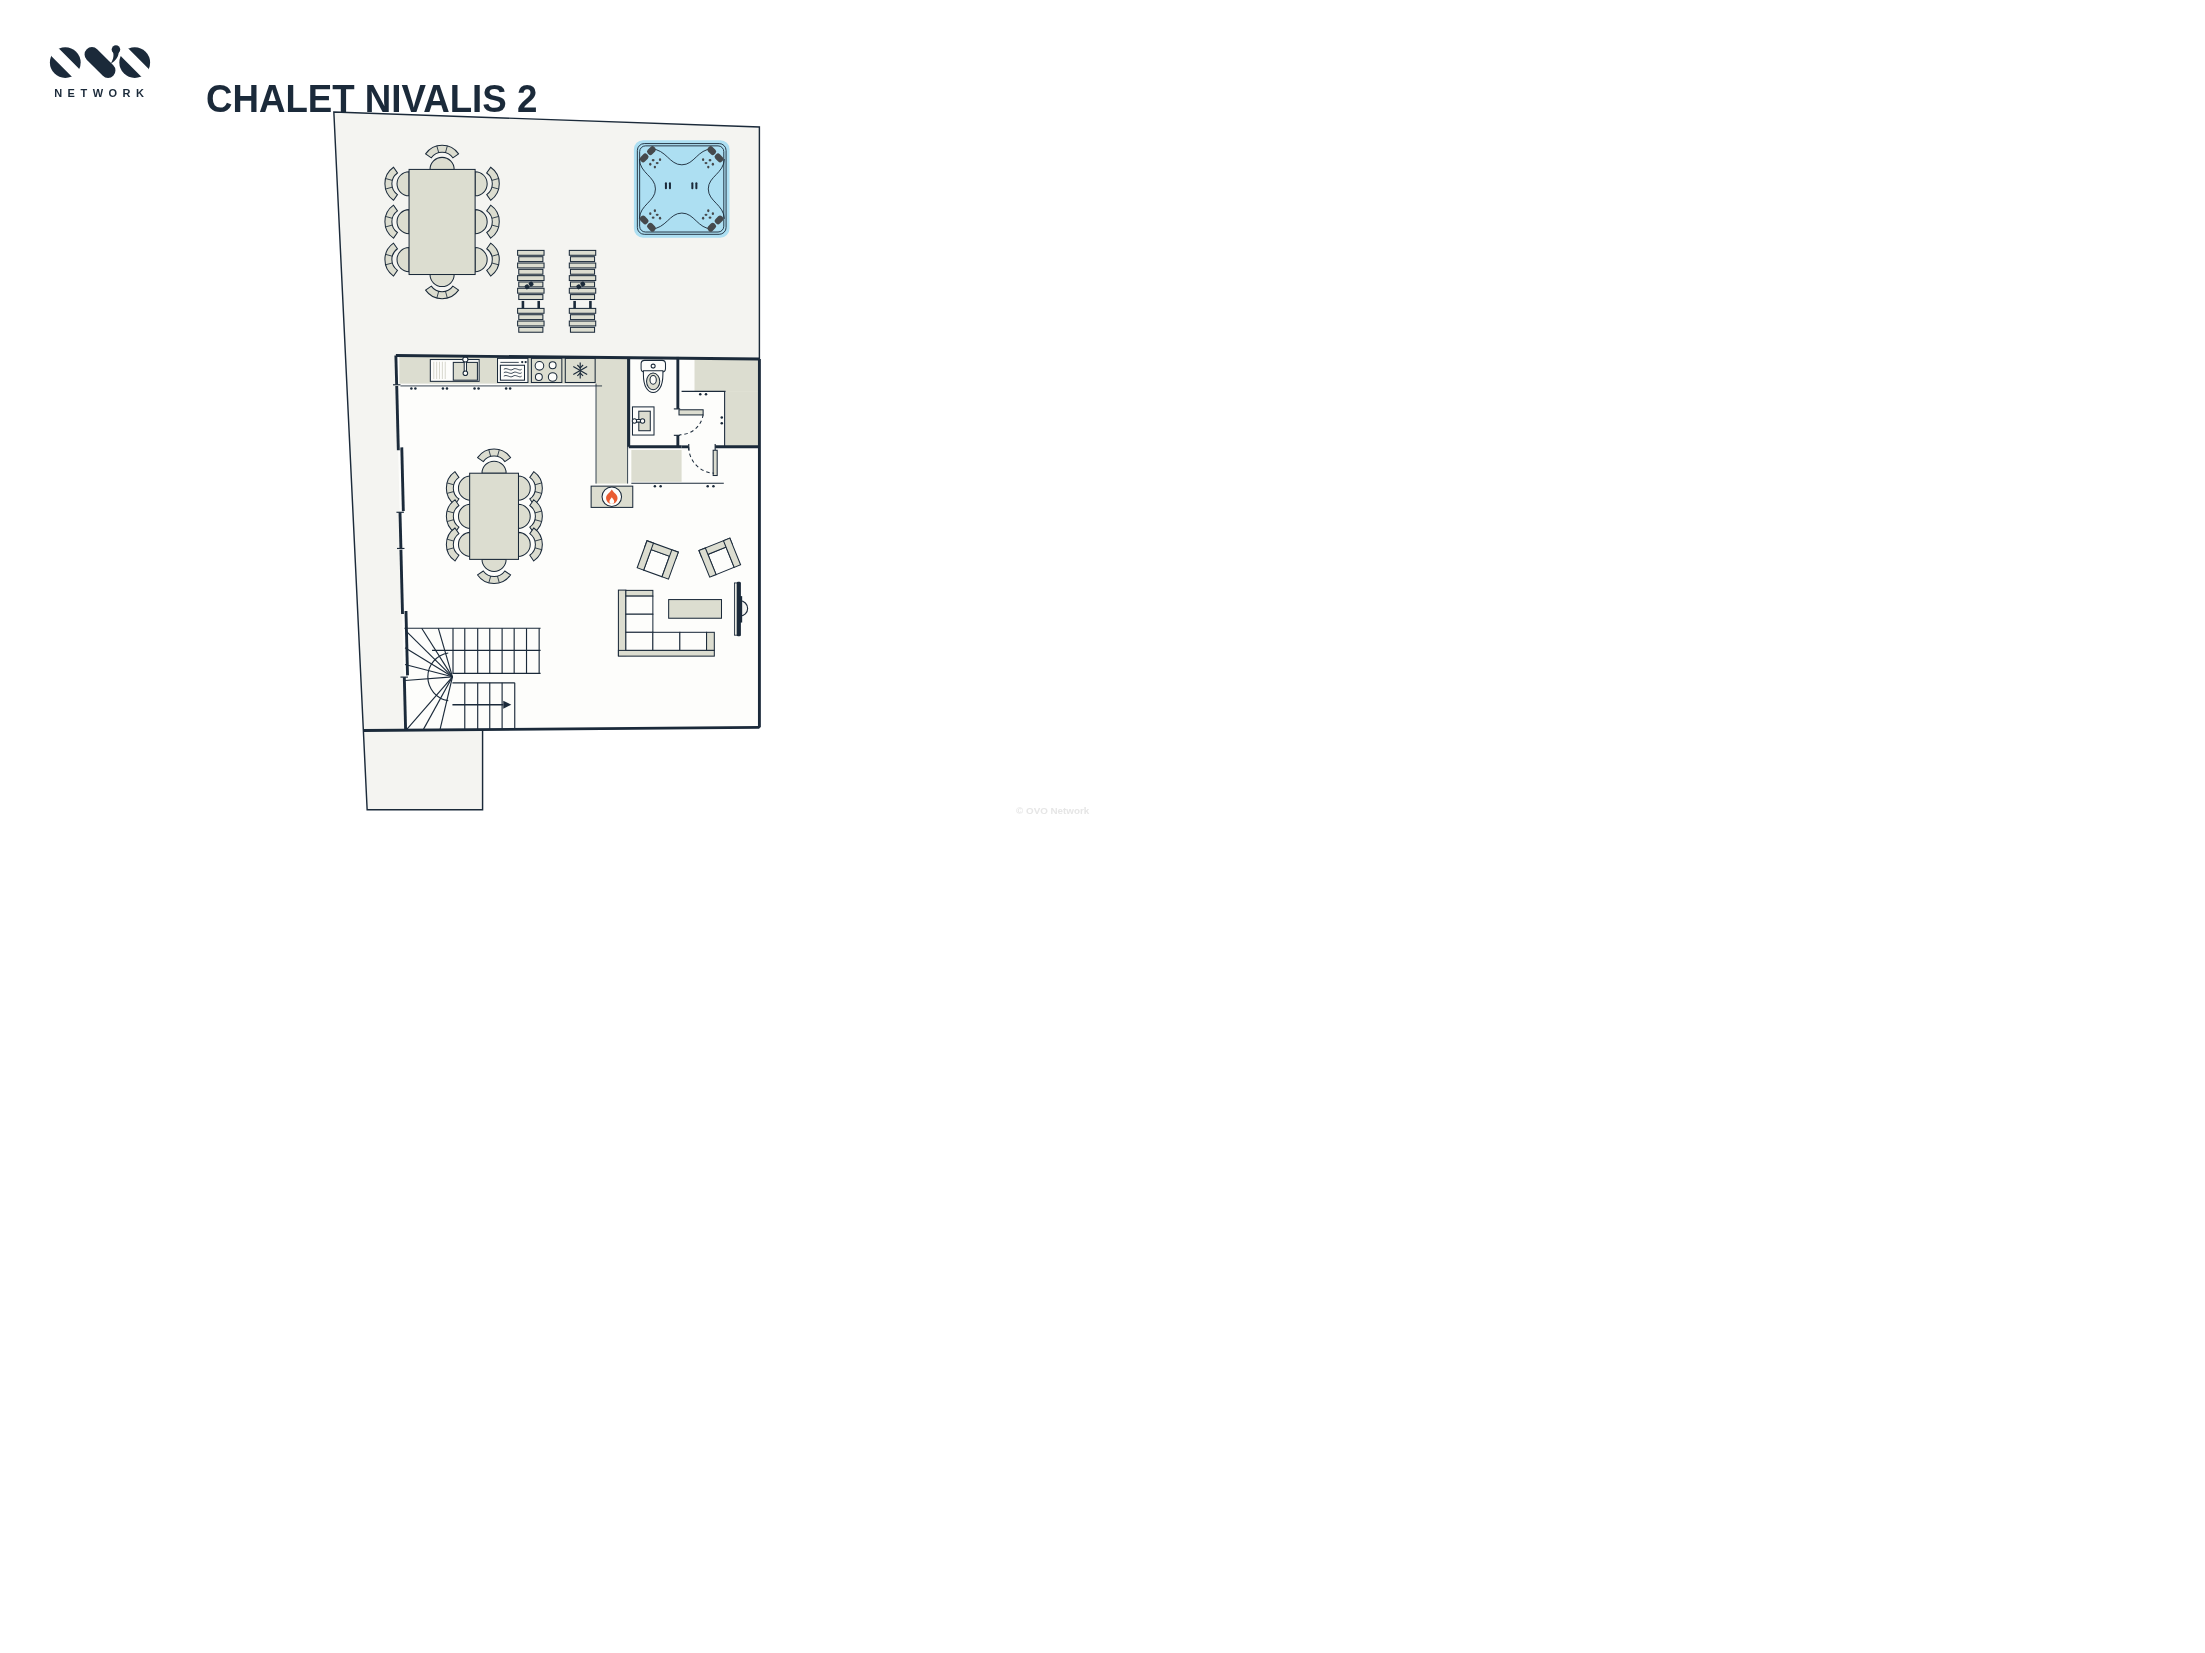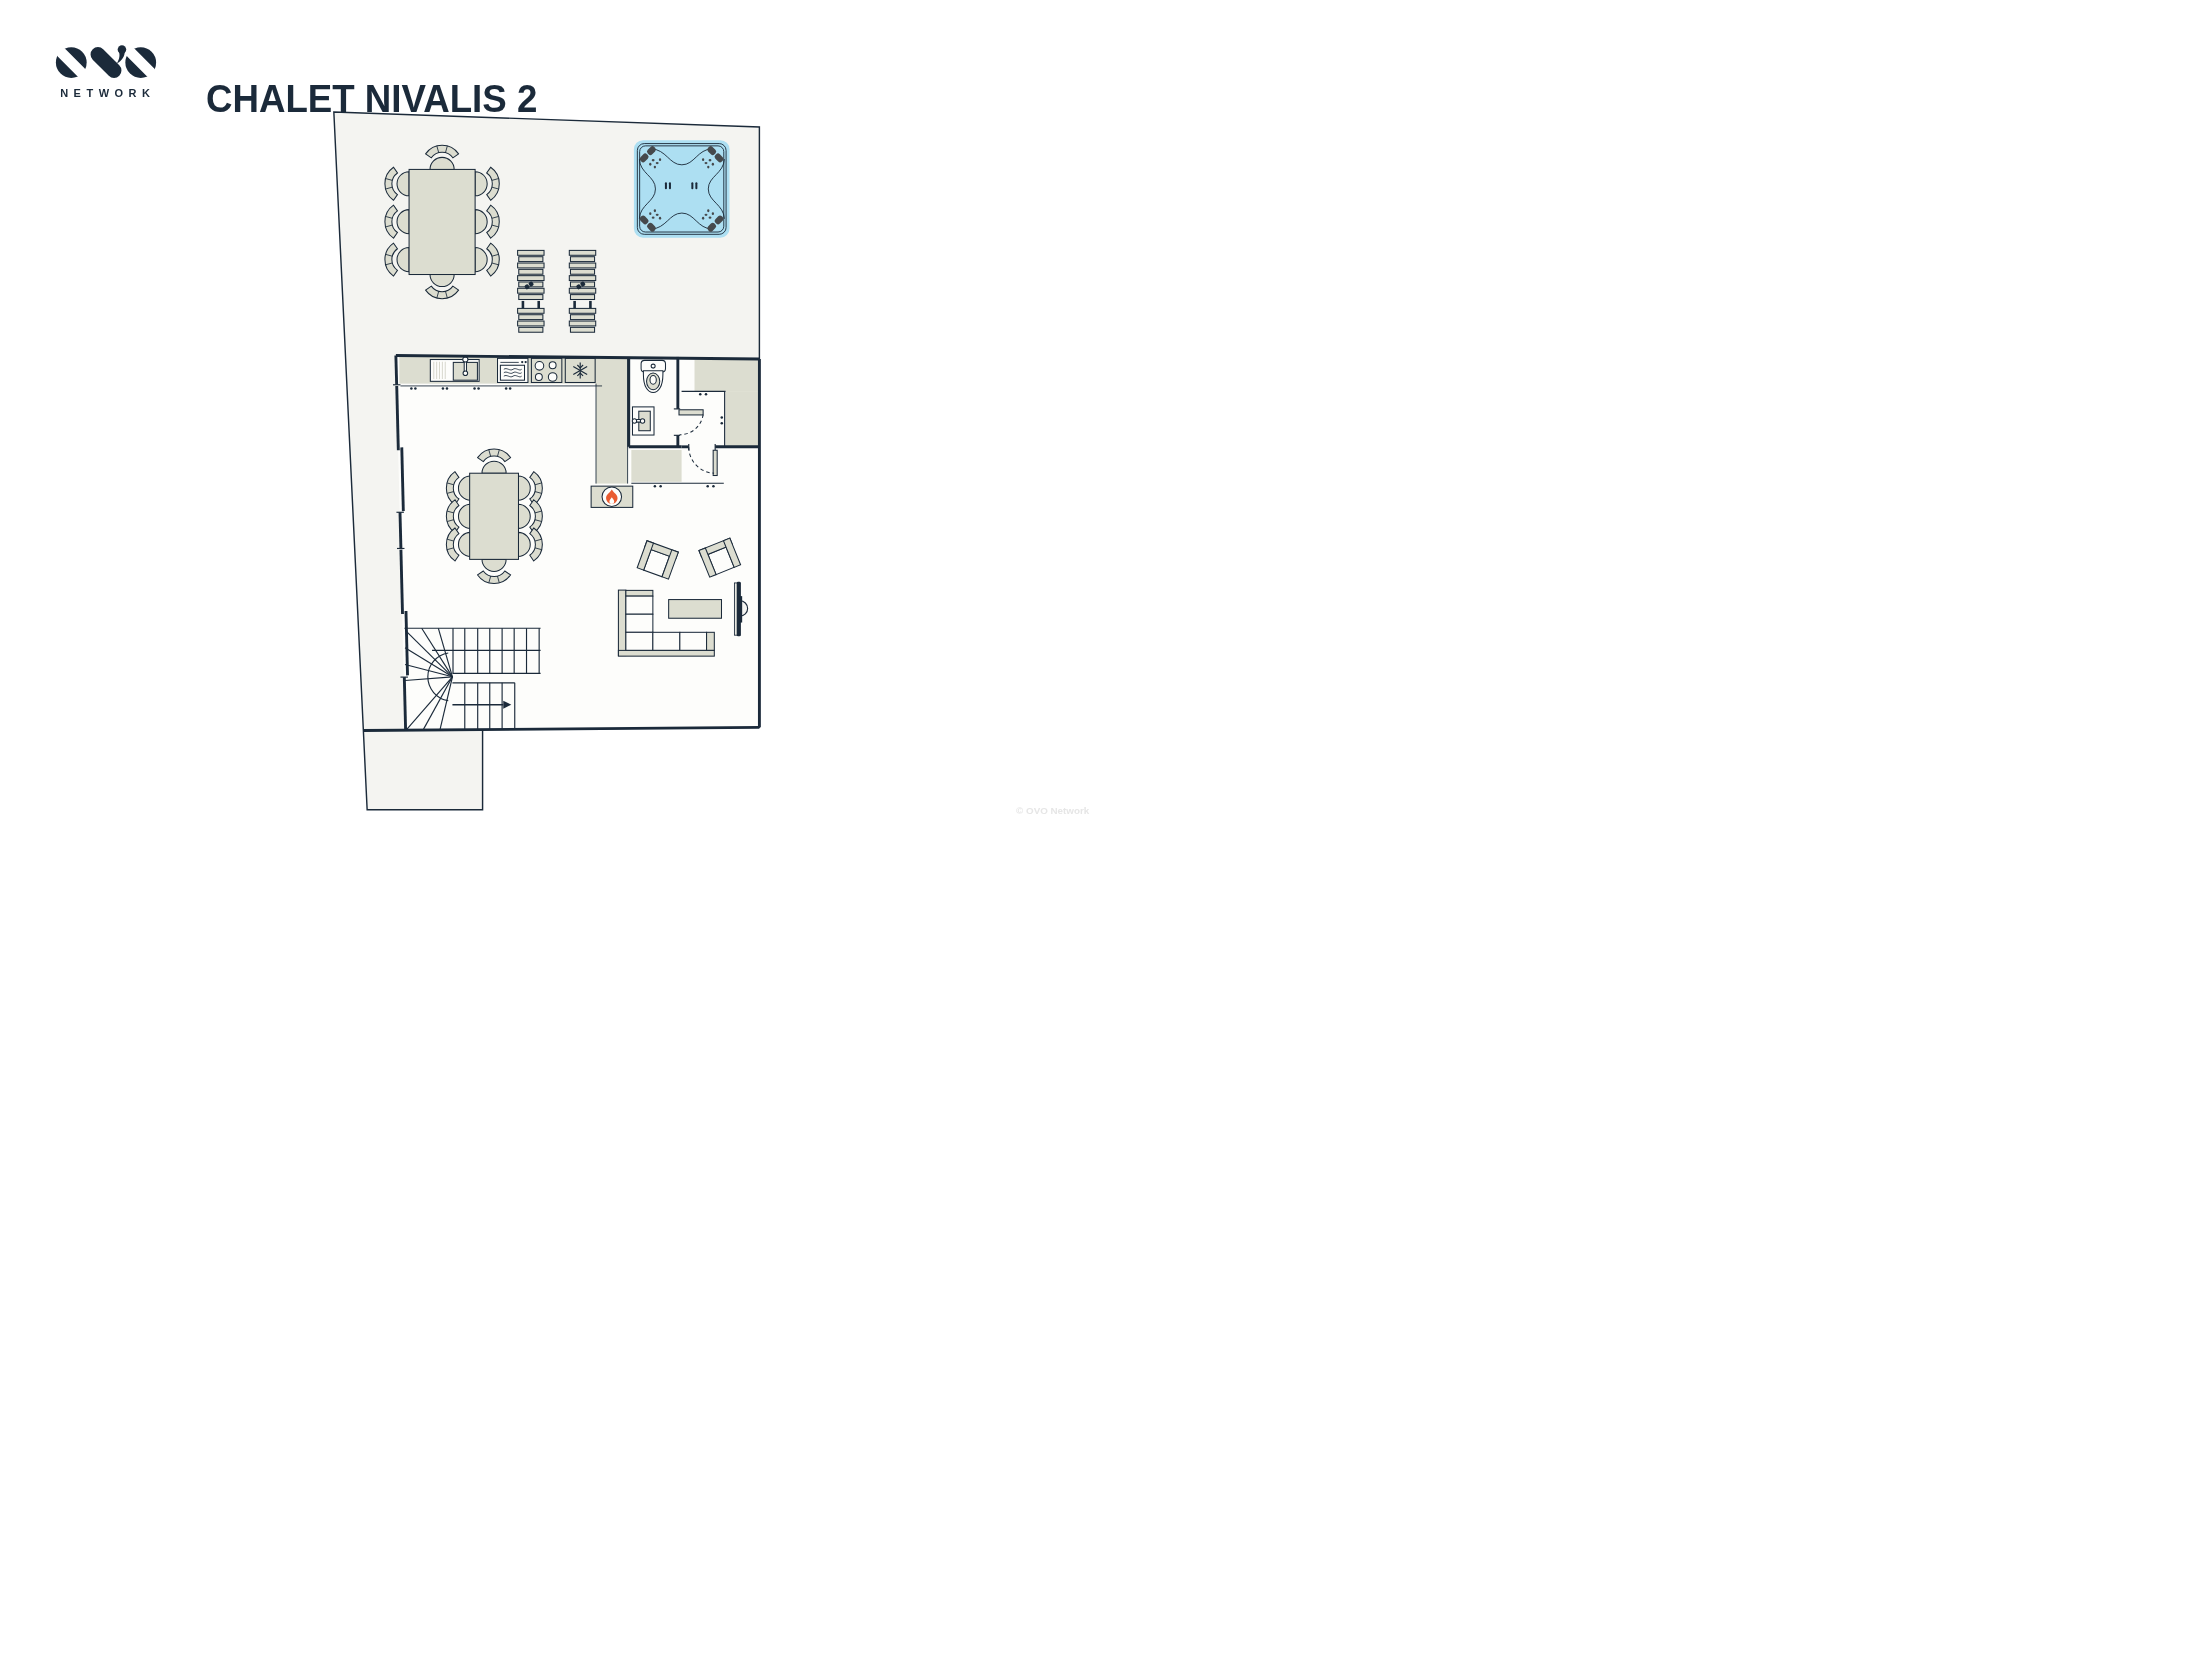--- a/index.html
+++ b/index.html
@@ -1,17 +1,17 @@
 <!DOCTYPE html>
 <html style="--navy: #1b2a3a; --beige: #dcddd0; --terrace: #f4f4f1; --paper: #fdfdfb; --tub: #addff2; --jet: #46494c; --flame: #e95b30; --panel: #e9e9e2; --wm: #e6e6e6;font-size:9.2px"><head>
 <meta charset="utf-8">
 <style>
   html,body{margin:0;padding:0;background:#fff;font-family:"Liberation Sans",sans-serif;}
   .page{position:relative;width:1103px;height:827px;background:#fff;overflow:hidden;}
-  .logo{position:absolute;left:53px;top:42px;width:105px;text-align:center;color:var(--navy);}
+  .logo{position:absolute;left:47px;top:42px;width:105px;text-align:center;color:var(--navy);}
   .logo-sub{font-size:11px;letter-spacing:5.5px;font-weight:600;margin-top:2.3px;padding-left:4.6px;color:var(--navy);}
   .title{position:absolute;left:206px;top:51px;font-size:39px;font-weight:800;letter-spacing:0px;
          color:var(--navy);transform:scaleX(.94);transform-origin:left top;white-space:nowrap;}
   .watermark{position:absolute;right:13.8px;bottom:11.5px;font-size:9.8px;font-weight:600;color:var(--wm);margin-left:46px;}
   svg.plan{position:absolute;left:0;top:0;}
   
   .tl{stroke:var(--navy);stroke-width:2.5;fill:none;}
   .wall{stroke:var(--navy);stroke-width:5;fill:none;}
   .w2{stroke:var(--navy);stroke-width:2;fill:none;}
   .w15{stroke:var(--navy);stroke-width:1.5;fill:none;}

